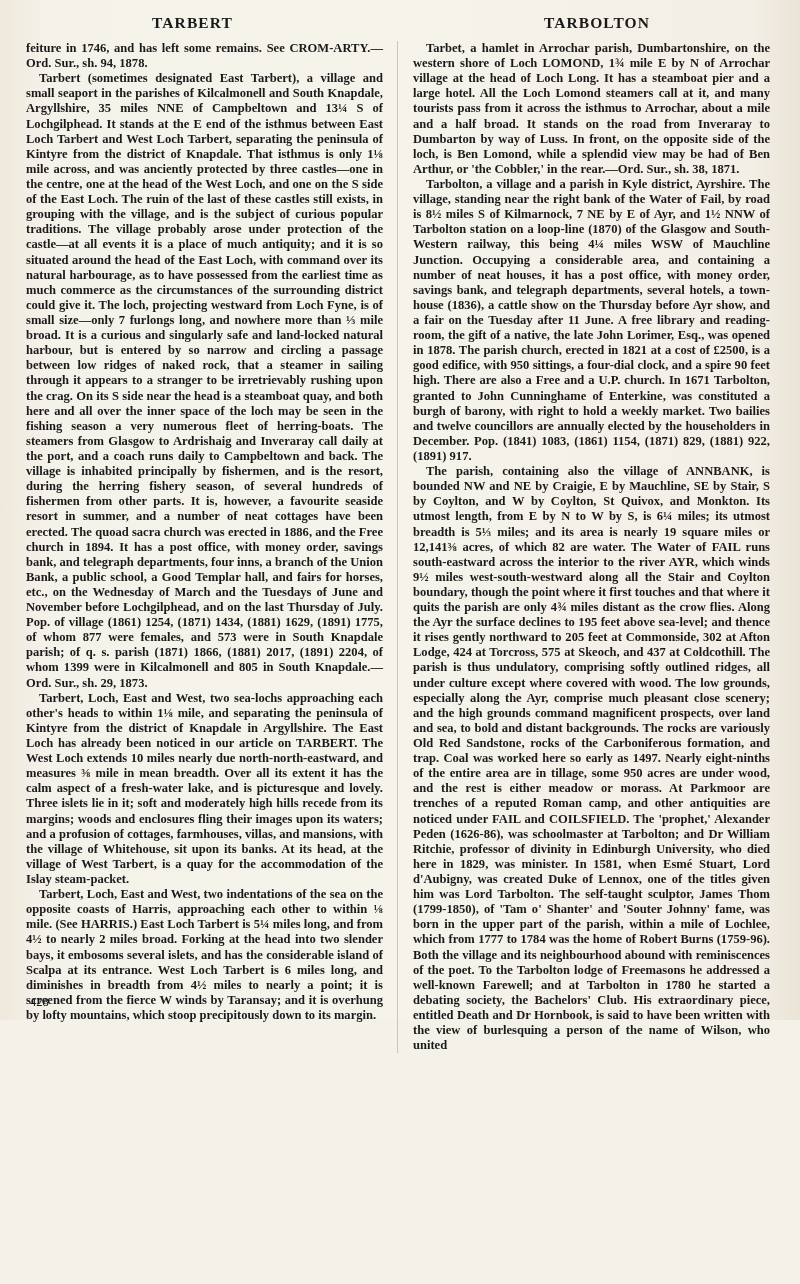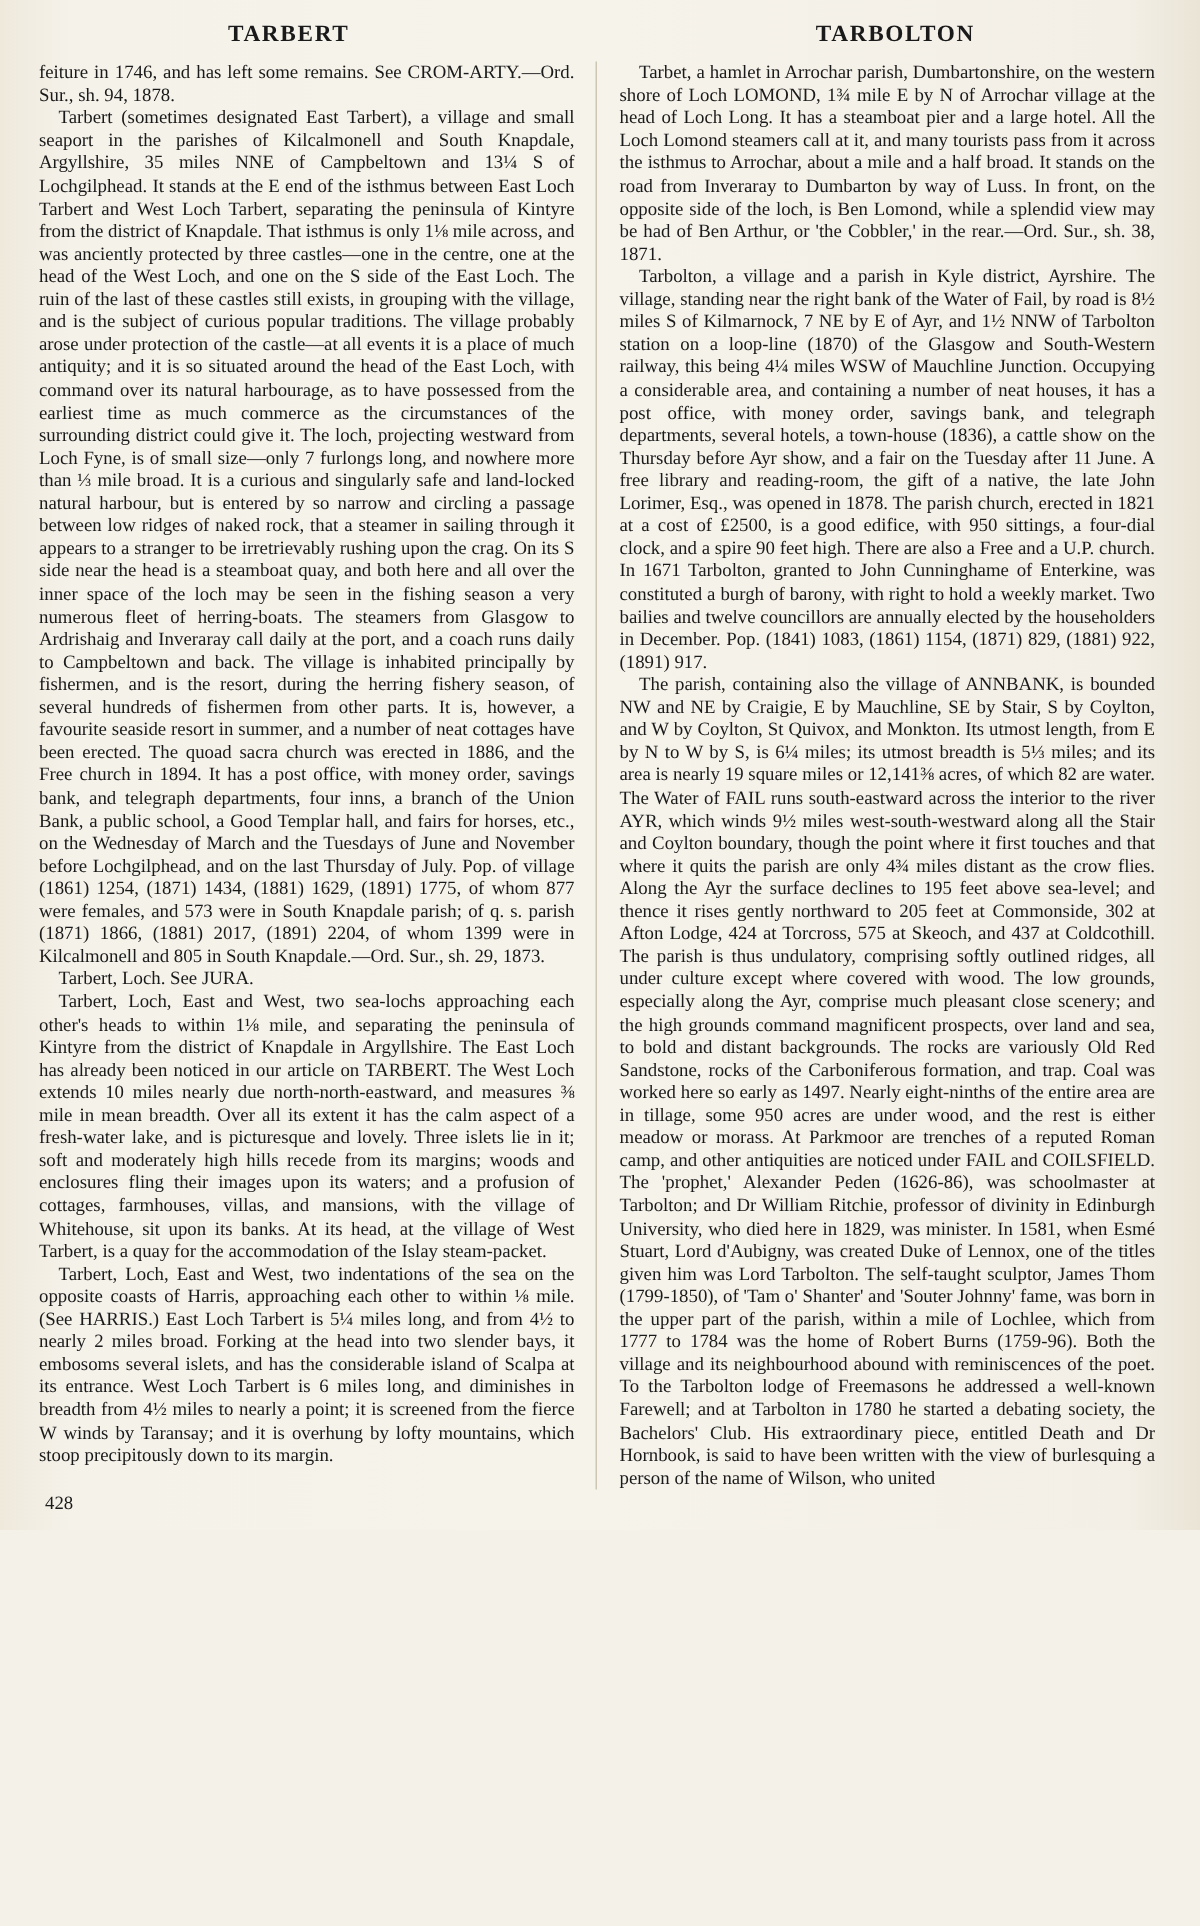--- a/index.html
+++ b/index.html
@@ -29,20 +29,21 @@
     font-weight: bold;
     letter-spacing: 1.1px;
     margin: 0 6px 9px 6px;
   }
   .rh-left { padding-left: 120px; }
   .rh-right { padding-right: 118px; text-align: right; }
   .columns {
     display: flex;
     gap: 0;
     position: relative;
+    font-weight: bold;
   }
   .col {
     width: 357px;
     font-size: 12.55px;
     line-height: 1.205;
     text-align: justify;
     text-justify: inter-word;
     hyphens: manual;
   }
   .col.left { padding-right: 14px; border-right: 1px solid #cdc6b4; }
@@ -67,21 +68,20 @@
   <div class="running-heads">
     <div class="rh-left">TARBERT</div>
     <div class="rh-right">TARBOLTON</div>
   </div>
 
   <div class="columns">
 
     <div class="col left">
       <p>feiture in 1746, and has left some remains.  See CROM-ARTY.—Ord. Sur., sh. 94, 1878.</p>
       <p class="ind">Tarbert (sometimes designated East Tarbert), a village and small seaport in the parishes of Kilcalmonell and South Knapdale, Argyllshire, 35 miles NNE of Campbeltown and 13¼ S of Lochgilphead.  It stands at the E end of the isthmus between East Loch Tarbert and West Loch Tarbert, separating the peninsula of Kintyre from the district of Knapdale.  That isthmus is only 1⅛ mile across, and was anciently protected by three castles—one in the centre, one at the head of the West Loch, and one on the S side of the East Loch.  The ruin of the last of these castles still exists, in grouping with the village, and is the subject of curious popular traditions.  The village probably arose under protection of the castle—at all events it is a place of much antiquity; and it is so situated around the head of the East Loch, with command over its natural harbourage, as to have possessed from the earliest time as much commerce as the circumstances of the surrounding district could give it.  The loch, projecting westward from Loch Fyne, is of small size—only 7 furlongs long, and nowhere more than ⅓ mile broad.  It is a curious and singularly safe and land-locked natural harbour, but is entered by so narrow and circling a passage between low ridges of naked rock, that a steamer in sailing through it appears to a stranger to be irretrievably rushing upon the crag.  On its S side near the head is a steamboat quay, and both here and all over the inner space of the loch may be seen in the fishing season a very numerous fleet of herring-boats.  The steamers from Glasgow to Ardrishaig and Inveraray call daily at the port, and a coach runs daily to Campbeltown and back.  The village is inhabited principally by fishermen, and is the resort, during the herring fishery season, of several hundreds of fishermen from other parts.  It is, however, a favourite seaside resort in summer, and a number of neat cottages have been erected.  The quoad sacra church was erected in 1886, and the Free church in 1894.  It has a post office, with money order, savings bank, and telegraph departments, four inns, a branch of the Union Bank, a public school, a Good Templar hall, and fairs for horses, etc., on the Wednesday of March and the Tuesdays of June and November before Lochgilphead, and on the last Thursday of July.  Pop. of village (1861) 1254, (1871) 1434, (1881) 1629, (1891) 1775, of whom 877 were females, and 573 were in South Knapdale parish; of q. s. parish (1871) 1866, (1881) 2017, (1891) 2204, of whom 1399 were in Kilcalmonell and 805 in South Knapdale.—Ord. Sur., sh. 29, 1873.</p>
-      <p class="ind">Tarbert, Loch.  See JURA.</p>
       <p class="ind">Tarbert, Loch, East and West, two sea-lochs approaching each other's heads to within 1⅛ mile, and separating the peninsula of Kintyre from the district of Knapdale in Argyllshire.  The East Loch has already been noticed in our article on TARBERT.  The West Loch extends 10 miles nearly due north-north-eastward, and measures ⅜ mile in mean breadth.  Over all its extent it has the calm aspect of a fresh-water lake, and is picturesque and lovely.  Three islets lie in it; soft and moderately high hills recede from its margins; woods and enclosures fling their images upon its waters; and a profusion of cottages, farmhouses, villas, and mansions, with the village of Whitehouse, sit upon its banks.  At its head, at the village of West Tarbert, is a quay for the accommodation of the Islay steam-packet.</p>
       <p class="ind">Tarbert, Loch, East and West, two indentations of the sea on the opposite coasts of Harris, approaching each other to within ⅛ mile.  (See HARRIS.)  East Loch Tarbert is 5¼ miles long, and from 4½ to nearly 2 miles broad.  Forking at the head into two slender bays, it embosoms several islets, and has the considerable island of Scalpa at its entrance.  West Loch Tarbert is 6 miles long, and diminishes in breadth from 4½ miles to nearly a point; it is screened from the fierce W winds by Taransay; and it is overhung by lofty mountains, which stoop precipitously down to its margin.</p>
     </div>
 
     <div class="col right">
       <p class="ind">Tarbet, a hamlet in Arrochar parish, Dumbartonshire, on the western shore of Loch LOMOND, 1¾ mile E by N of Arrochar village at the head of Loch Long.  It has a steamboat pier and a large hotel.  All the Loch Lomond steamers call at it, and many tourists pass from it across the isthmus to Arrochar, about a mile and a half broad.  It stands on the road from Inveraray to Dumbarton by way of Luss.  In front, on the opposite side of the loch, is Ben Lomond, while a splendid view may be had of Ben Arthur, or 'the Cobbler,' in the rear.—Ord. Sur., sh. 38, 1871.</p>
       <p class="ind">Tarbolton, a village and a parish in Kyle district, Ayrshire.  The village, standing near the right bank of the Water of Fail, by road is 8½ miles S of Kilmarnock, 7 NE by E of Ayr, and 1½ NNW of Tarbolton station on a loop-line (1870) of the Glasgow and South-Western railway, this being 4¼ miles WSW of Mauchline Junction.  Occupying a considerable area, and containing a number of neat houses, it has a post office, with money order, savings bank, and telegraph departments, several hotels, a town-house (1836), a cattle show on the Thursday before Ayr show, and a fair on the Tuesday after 11 June.  A free library and reading-room, the gift of a native, the late John Lorimer, Esq., was opened in 1878.  The parish church, erected in 1821 at a cost of £2500, is a good edifice, with 950 sittings, a four-dial clock, and a spire 90 feet high.  There are also a Free and a U.P. church.  In 1671 Tarbolton, granted to John Cunninghame of Enterkine, was constituted a burgh of barony, with right to hold a weekly market.  Two bailies and twelve councillors are annually elected by the householders in December.  Pop. (1841) 1083, (1861) 1154, (1871) 829, (1881) 922, (1891) 917.</p>
       <p class="ind">The parish, containing also the village of ANNBANK, is bounded NW and NE by Craigie, E by Mauchline, SE by Stair, S by Coylton, and W by Coylton, St Quivox, and Monkton.  Its utmost length, from E by N to W by S, is 6¼ miles; its utmost breadth is 5⅓ miles; and its area is nearly 19 square miles or 12,141⅜ acres, of which 82 are water.  The Water of FAIL runs south-eastward across the interior to the river AYR, which winds 9½ miles west-south-westward along all the Stair and Coylton boundary, though the point where it first touches and that where it quits the parish are only 4¾ miles distant as the crow flies.  Along the Ayr the surface declines to 195 feet above sea-level; and thence it rises gently northward to 205 feet at Commonside, 302 at Afton Lodge, 424 at Torcross, 575 at Skeoch, and 437 at Coldcothill.  The parish is thus undulatory, comprising softly outlined ridges, all under culture except where covered with wood.  The low grounds, especially along the Ayr, comprise much pleasant close scenery; and the high grounds command magnificent prospects, over land and sea, to bold and distant backgrounds.  The rocks are variously Old Red Sandstone, rocks of the Carboniferous formation, and trap.  Coal was worked here so early as 1497.  Nearly eight-ninths of  the entire area are in tillage, some 950 acres are under wood, and the rest is either meadow or morass.  At Parkmoor are trenches of a reputed Roman camp, and other antiquities are noticed under FAIL and COILSFIELD.  The 'prophet,' Alexander Peden (1626-86), was schoolmaster at Tarbolton; and Dr William Ritchie, professor of divinity in Edinburgh University, who died here in 1829, was minister.  In 1581, when Esmé Stuart, Lord d'Aubigny, was created Duke of Lennox, one of the titles given him was Lord Tarbolton.  The self-taught sculptor, James Thom (1799-1850), of 'Tam o' Shanter' and 'Souter Johnny' fame, was born in the upper part of the parish, within a mile of Lochlee, which from 1777 to 1784 was the home of Robert Burns (1759-96).  Both the village and its neighbourhood abound with reminiscences of the poet.  To the Tarbolton lodge of Freemasons he addressed a well-known Farewell; and at Tarbolton in 1780 he started a debating society, the Bachelors' Club.  His extraordinary piece, entitled Death and Dr Hornbook, is said to have been written with the view of burlesquing a person of the name of Wilson, who united</p>
     </div>
 

